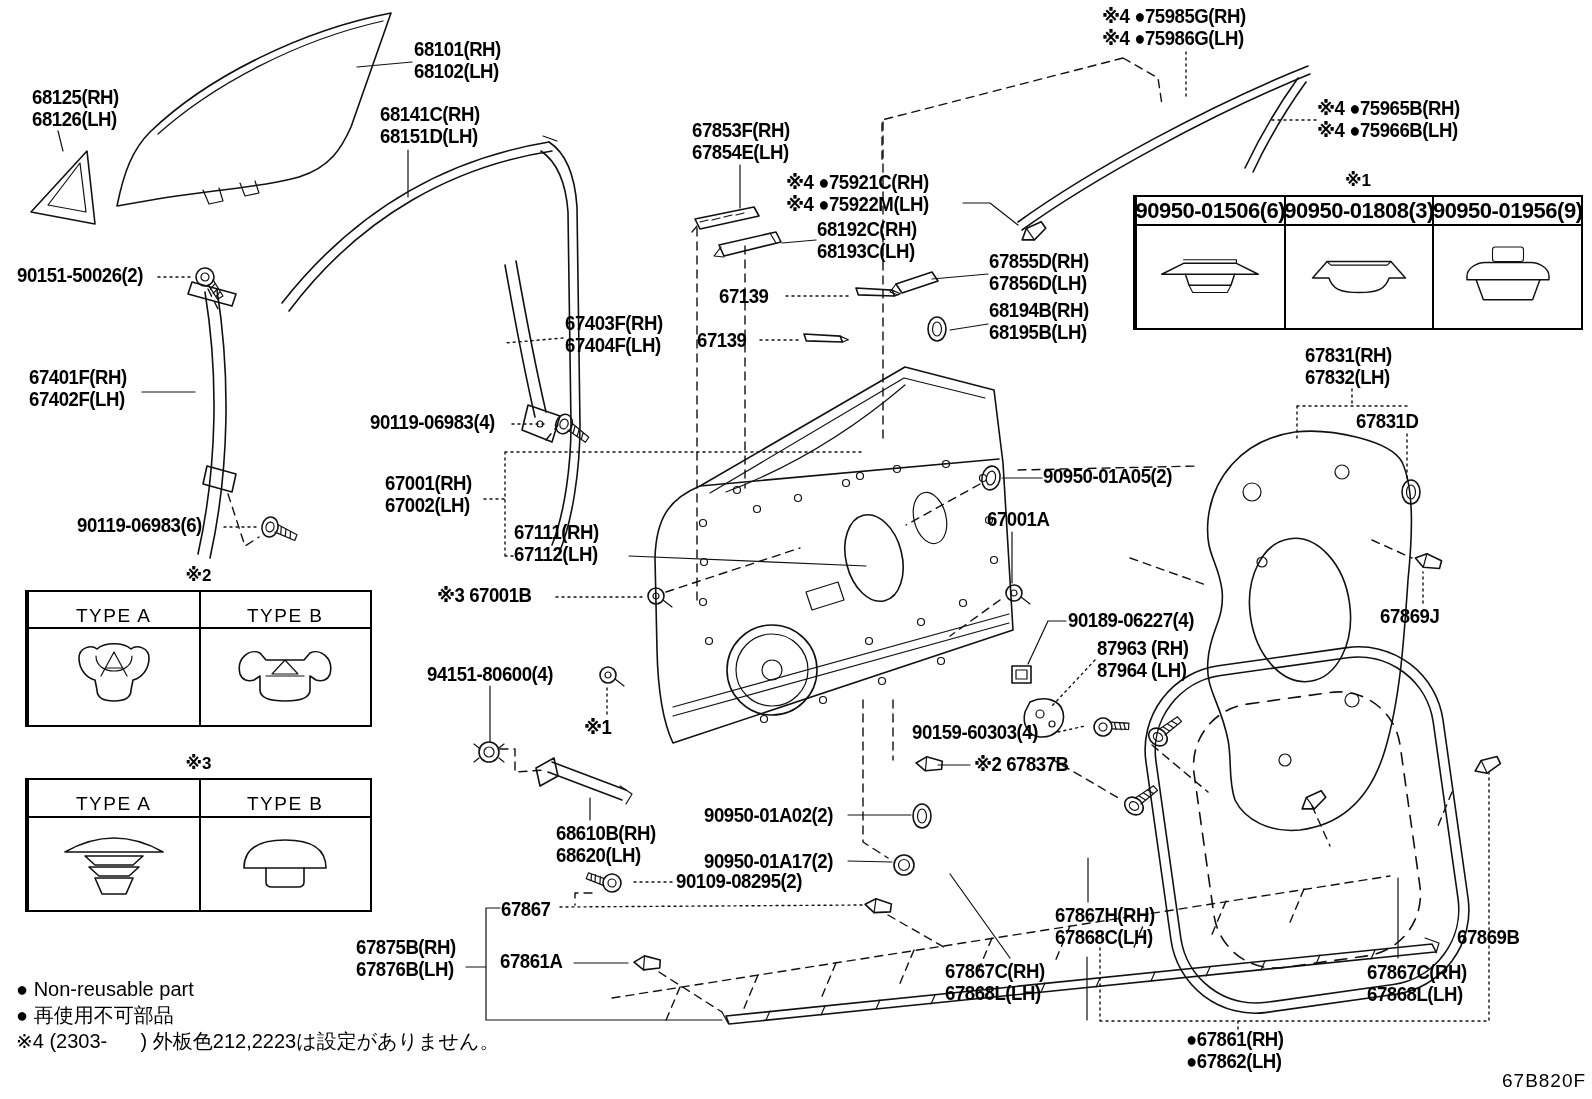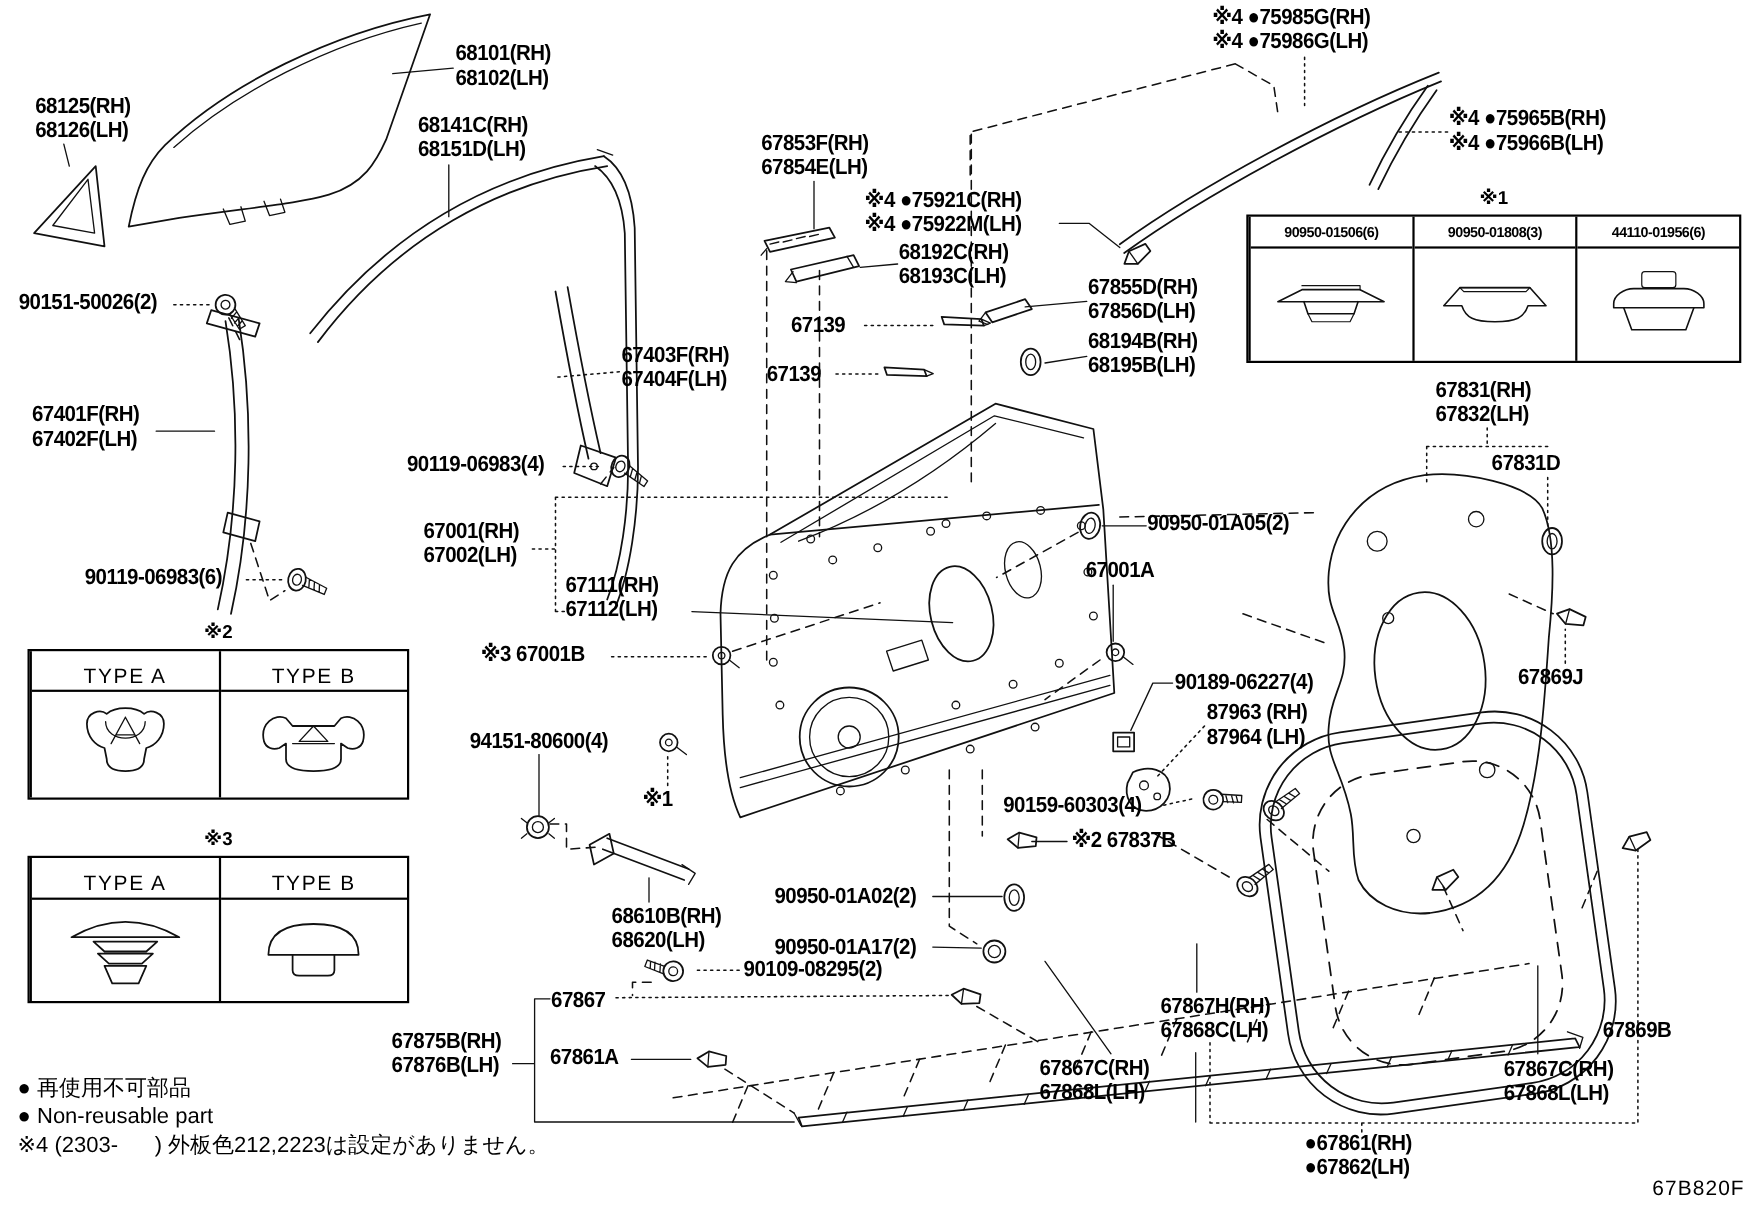--- a/index.html
+++ b/index.html
@@ -11,21 +11,21 @@
   .thin{stroke-width:1.2;}
   .dash{stroke-dasharray:8 6;stroke-width:1.4;}
   .dot{stroke-dasharray:2 4;stroke-width:1.4;}
   .part-label{position:absolute;font-weight:bold;font-size:20px;line-height:22px;
               letter-spacing:-0.5px;white-space:nowrap;transform:scale(0.93,1);
               transform-origin:0 0;}
   .note-table{position:absolute;border:2px solid #000;display:flex;background:#fff;box-sizing:border-box;}
   .nt-col{flex:1;display:flex;flex-direction:column;border-left:2px solid #000;min-width:0;}
   .nt-col:first-child{border-left:none;}
   .nt-head{height:27px;border-bottom:2px solid #000;display:flex;align-items:center;
-           justify-content:center;font-weight:bold;font-size:13px;letter-spacing:-0.5px;white-space:nowrap;}
+           justify-content:center;font-weight:bold;font-size:22px;letter-spacing:-0.5px;white-space:nowrap;}
   .type-head{font-weight:normal;font-size:19px;letter-spacing:1.5px;margin-top:12px;}
   .nt-body{flex:1;display:flex;align-items:center;justify-content:center;}
   .nt-cap{position:absolute;top:-27px;left:50%;transform:translateX(-50%);
           font-weight:bold;font-size:17px;}
   .legend{position:absolute;left:16px;top:976px;font-size:20px;line-height:26px;white-space:pre;}
   .diagram-code{position:absolute;left:1502px;top:1070px;font-size:19px;letter-spacing:1px;text-align:center;}
 </style>
 </head>
 <body>
 
@@ -451,21 +451,21 @@
     <div class="nt-col">
       <div class="nt-head">90950-01808(3)</div>
       <div class="nt-body">
         <svg width="130" height="82" viewBox="0 0 130 90">
             <path class="ln" d="M14,46 L30,28 H100 L116,46 H98 C94,58 86,62 65,62 C44,62 36,58 32,46 Z"></path>
             <path class="ln thin" d="M30,28 h70 l-4,4 h-62 Z"></path>
           </svg>
       </div>
     </div>
     <div class="nt-col">
-      <div class="nt-head">44110-01956(6)</div>
+      <div class="nt-head">90950-01956(9)</div>
       <div class="nt-body">
         <svg width="130" height="82" viewBox="0 0 130 90">
             <rect class="ln thin" x="48" y="12" width="34" height="16" rx="3"></rect>
             <path class="ln" d="M20,44 C20,36 30,29 40,29 H90 C100,29 110,36 110,44 V48 H20 Z"></path>
             <path class="ln" d="M30,48 L38,70 H92 L100,48"></path>
           </svg>
       </div>
     </div>
   </div>
 
@@ -506,17 +506,17 @@
       <div class="nt-head type-head">TYPE B</div>
       <div class="nt-body">
         <svg width="130" height="92" viewBox="0 0 130 92">
             <path class="ln" d="M24,50 C24,30 40,22 65,22 C90,22 106,30 106,50 Z"></path>
             <path class="ln" d="M46,50 V64 Q46,69 52,69 H78 Q84,69 84,64 V50"></path>
           </svg>
       </div>
     </div>
   </div>
 
-  <div class="legend" id="legend"><div>● 再使用不可部品</div><div>● Non-reusable part</div><div>※4 (2303-      ) 外板色212,2223は設定がありません。</div></div>
+  <div class="legend" id="legend"><div>● Non-reusable part</div><div>● 再使用不可部品</div><div>※4 (2303-      ) 外板色212,2223は設定がありません。</div></div>
 
   <div class="diagram-code">67B820F</div>
 
 </div>
 
 </body></html>

